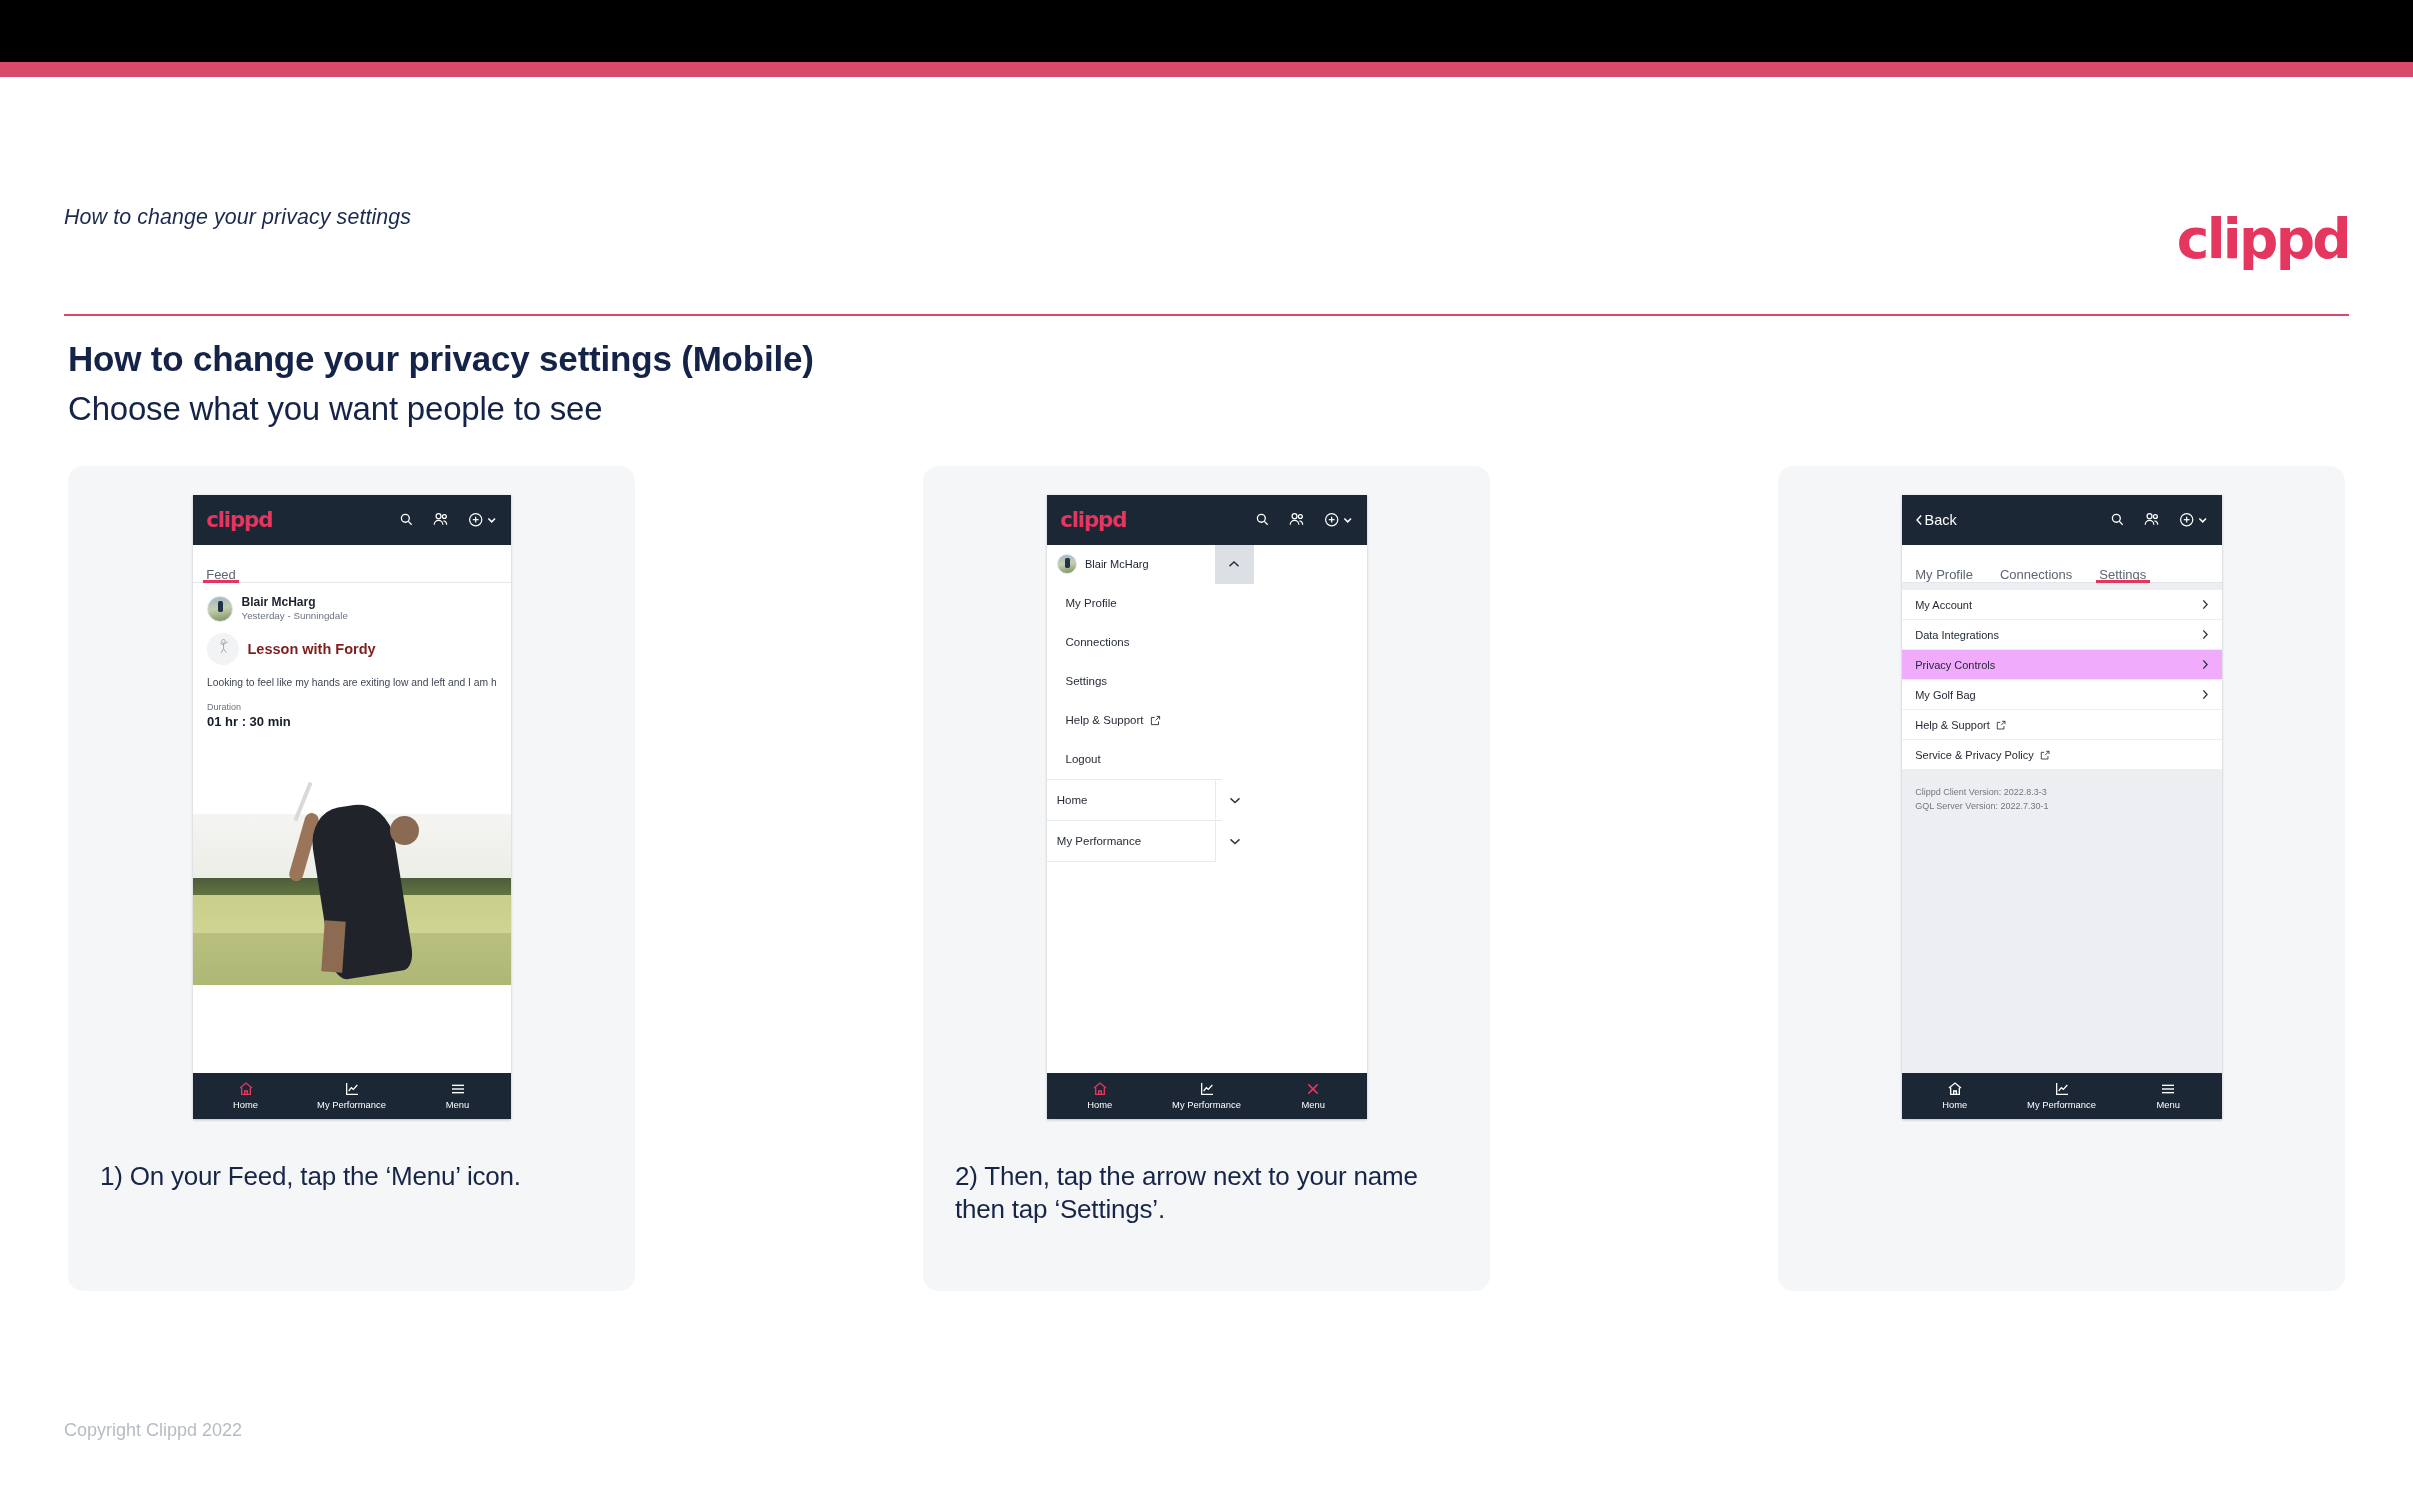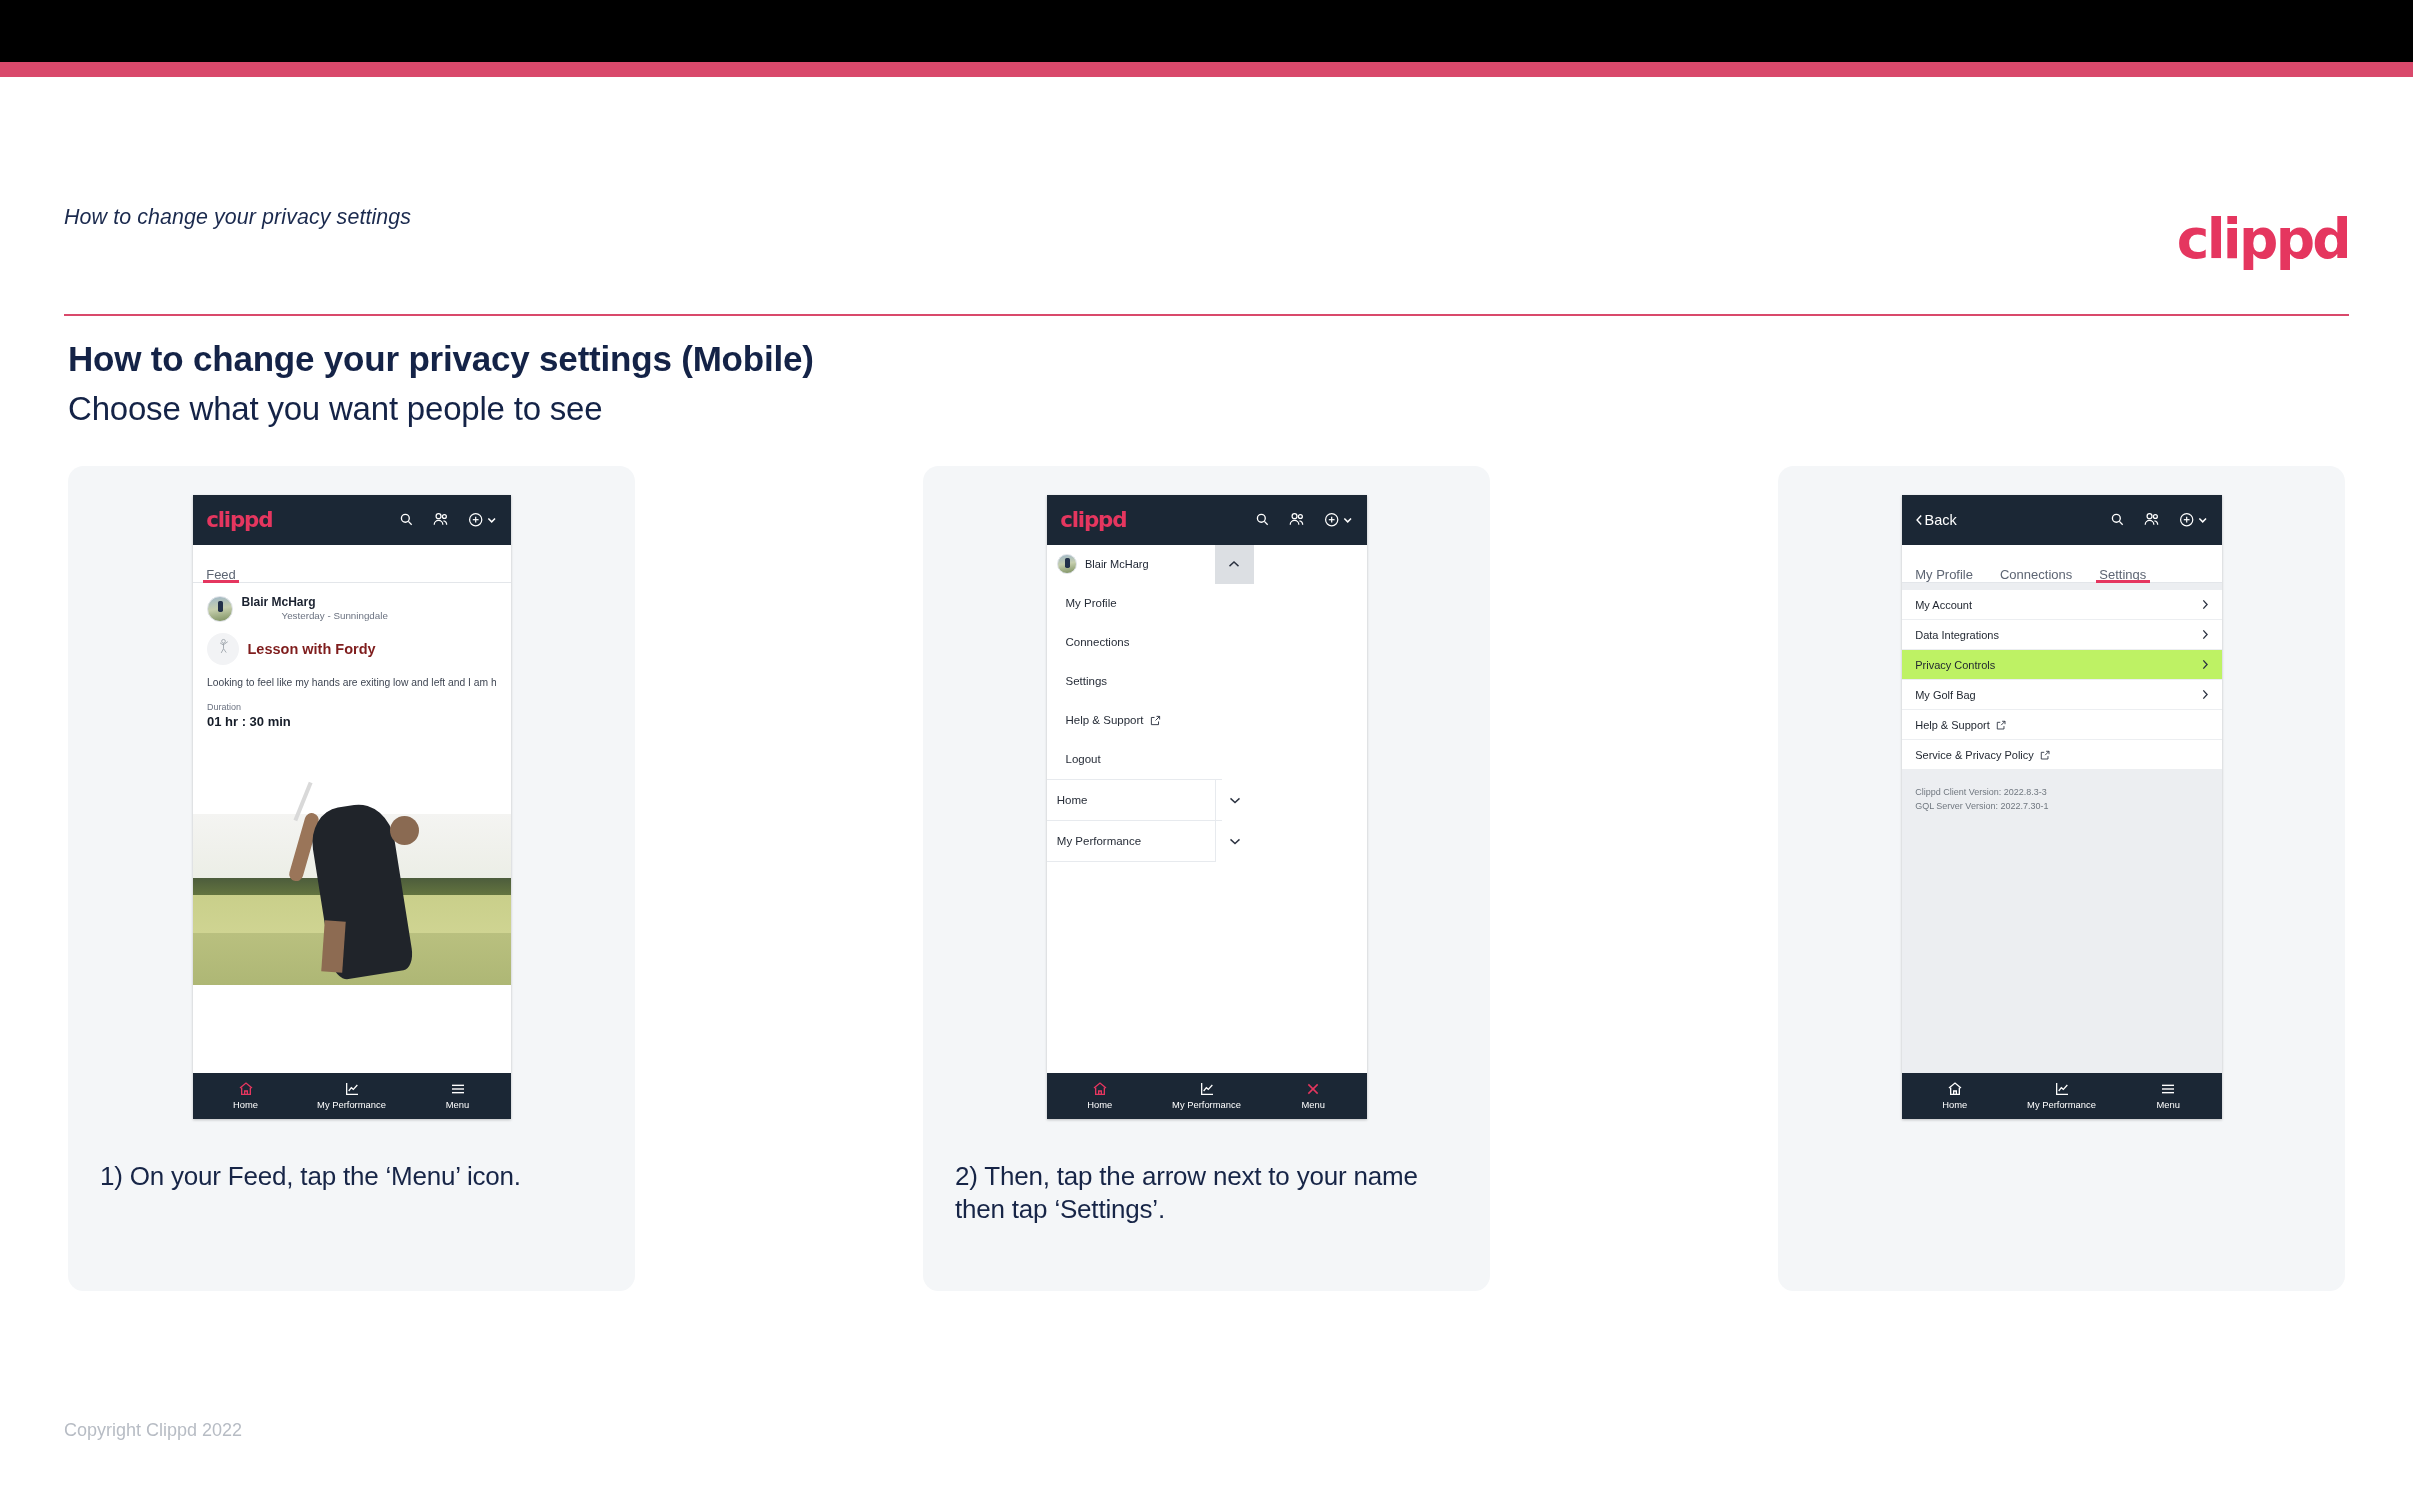--- a/index.html
+++ b/index.html
@@ -153,21 +153,21 @@
     overflow: hidden;
   }
   .avatar::after {
     content:"";
     position:absolute; left:10.3px; top:4.3px;
     width:5.1px; height:11px;
     background:#22314a;
     border-radius:1.7px;
   }
   .post-name { font-size: 12px; font-weight: 700; color: #1b2230; line-height: 1.25; }
-  .post-meta { font-size: 9.8px; color: #6b7280; line-height: 1.3; margin-left: 40px; }
+  .post-meta { font-size: 9.8px; color: #6b7280; line-height: 1.3; }
 
   .lesson-row { display: flex; align-items: center; gap: 8.5px; margin-top: 10.3px; }
   .lesson-icon {
     width: 32px; height: 32px; border-radius: 50%;
     background: #f2f3f5;
     display: flex; align-items: center; justify-content: center;
     flex: none;
   }
   .lesson-title { font-size: 14.5px; font-weight: 700; color: #7f1d1d; }
 
@@ -340,21 +340,21 @@
   .settings-list { background: #fff; }
   .srow {
     height: 30px;
     display: flex; align-items: center;
     padding: 0 12px 0 13.7px;
     font-size: 11px;
     color: #1e242e;
     border-bottom: 0.9px solid #eceef1;
     gap: 6px;
   }
-  .srow.hl { background: #bef264; }
+  .srow.hl { background: #f0abfc; }
   .srow .chev { margin-left: auto; }
   .version-box { padding: 15.4px 13.7px 0 13.7px; }
   .version-line { font-size: 9px; color: #717880; line-height: 1.55; }
 
   
   .caption {
     position: absolute;
     left: 32px; right: 24px;
     top: 694px;
     font-size: 26px;

